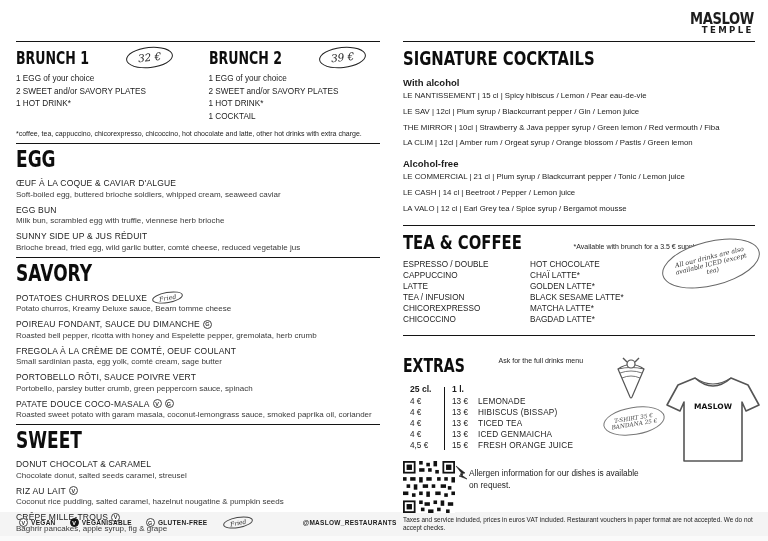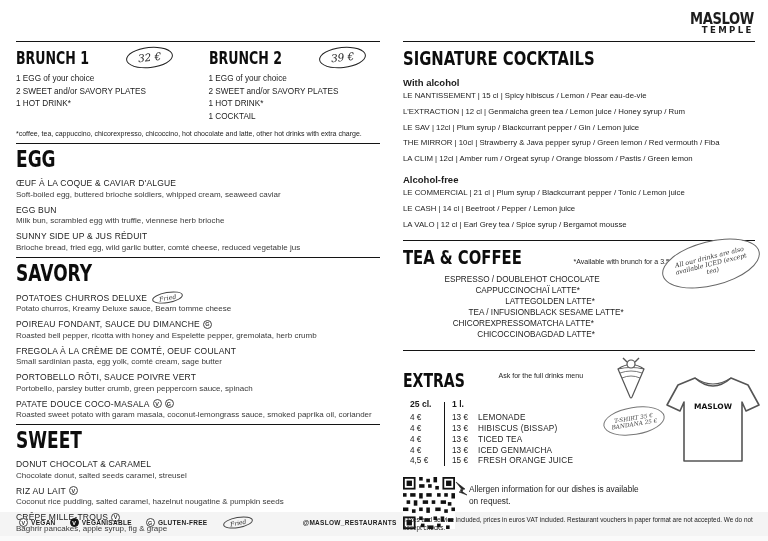--- a/index.html
+++ b/index.html
@@ -54,21 +54,21 @@
   
   .cock-title .h-disp { font-size:20px; margin-top:4px; }
   .group-label { font-size:9.5px; font-weight:bold; margin-top:7px; }
   .cline { font-size:7.8px; line-height:15.8px; white-space:nowrap; color:#222; }
   .r-rule1 { margin-top:8px; }
 
   .tc-head { display:flex; align-items:flex-end; gap:10px; margin-top:4px; }
   .tc-head .h-disp { font-size:20px; }
   .tc-note { font-size:7px; padding-bottom:4px; }
   .tc-cols { display:flex; margin-top:5px; }
-  .tc-col1 { width:127px;text-align:right; }
+  .tc-col1 { width:127px; }
   .tc-line { font-size:8.2px; line-height:11px; white-space:nowrap; }
   .iced-oval { position:absolute; left:258px; top:200px; width:100px; border:1px solid #666; border-radius:50%;
                transform:rotate(-14deg); text-align:center; font:italic 6.3px "DejaVu Serif", serif;
                padding:11px 8px; color:#333; background:#fff; }
 
   .extras-head { display:flex; align-items:flex-start; gap:12px; margin-top:18px; }
   .extras-head .h-disp { font-size:19px; }
   .extras-note { font-size:7px; line-height:8.5px; width:85px; padding-top:3px; }
   .extras-table { position:relative; margin-top:8px; width:220px; }
   .extras-table::before { content:""; position:absolute; left:41px; top:3px; bottom:1px; border-left:1px solid #141414; }
@@ -202,21 +202,20 @@
       </span>
     <span class="fried-oval">Fried</span>
     <span class="handle">@MASLOW_RESTAURANTS</span>
   </div>
 
   <div class="col-right">
     <hr class="rule">
     <div class="cock-title"><span class="h-disp">SIGNATURE COCKTAILS</span></div>
     <div class="group-label">With alcohol</div>
     <div class="cline">LE NANTISSEMENT | 15 cl | Spicy hibiscus / Lemon / Pear eau-de-vie</div>
-    <div class="cline">L'EXTRACTION | 12 cl | Genmaicha green tea / Lemon juice / Honey syrup / Rum</div>
     <div class="cline">LE SAV | 12cl | Plum syrup / Blackcurrant pepper / Gin / Lemon juice</div>
     <div class="cline">THE MIRROR | 10cl | Strawberry &amp; Java pepper syrup / Green lemon / Red vermouth / Fiba</div>
     <div class="cline">LA CLIM | 12cl | Amber rum / Orgeat syrup / Orange blossom / Pastis / Green lemon</div>
     <div class="group-label">Alcohol-free</div>
     <div class="cline">LE COMMERCIAL | 21 cl | Plum syrup / Blackcurrant pepper / Tonic / Lemon juice</div>
     <div class="cline">LE CASH | 14 cl | Beetroot / Pepper / Lemon juice</div>
     <div class="cline">LA VALO | 12 cl | Earl Grey tea / Spice syrup / Bergamot mousse</div>
 
     <hr class="rule r-rule1">
     <div class="tc-head">

